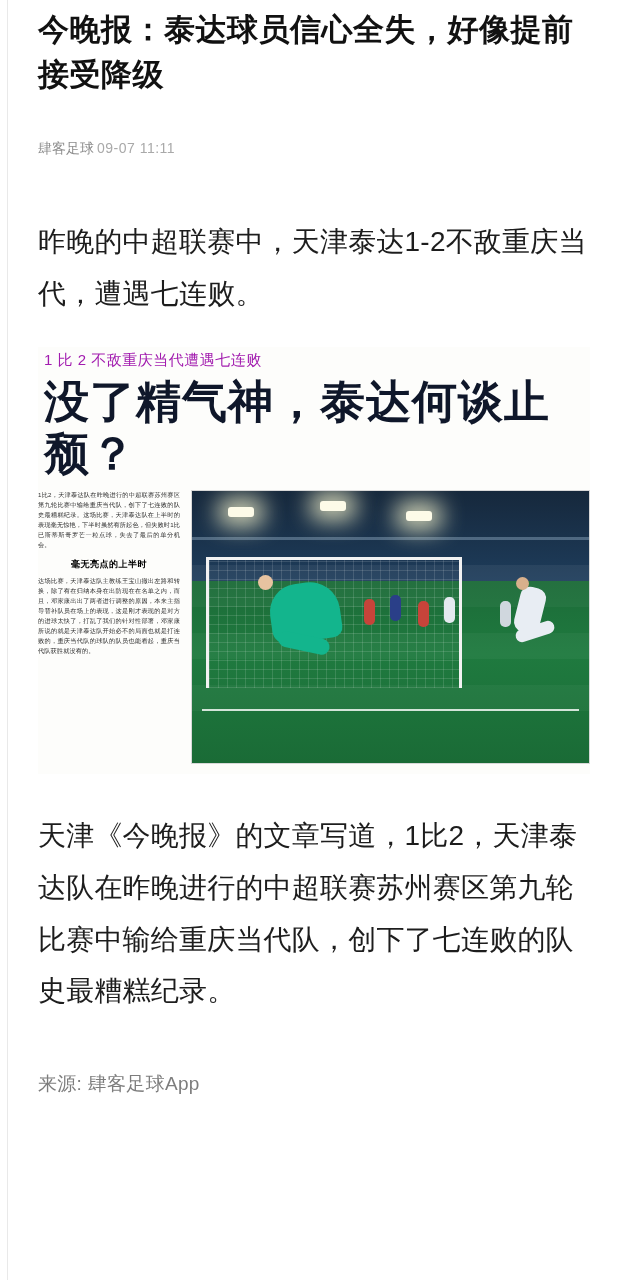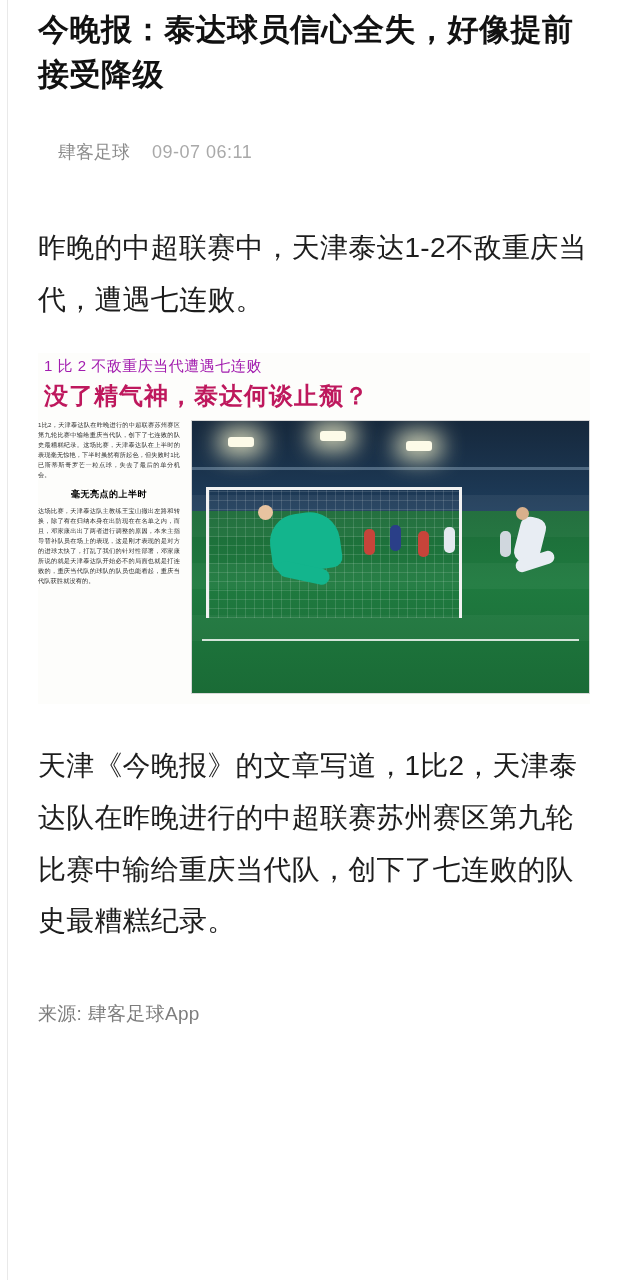--- a/index.html
+++ b/index.html
@@ -35,26 +35,25 @@
     font-size: 31px;
     line-height: 1.45;
     font-weight: bold;
     letter-spacing: 0.5px;
     color: #111111;
     padding-top: 8px;
     margin: 0;
   }
   .meta {
     margin-top: 42px;
-    font-size: 18px;
+    font-size: 14px;
     color: #8c8c8c;
     display: flex;
     align-items: baseline;
-    gap: 22px;
-    margin-left: 20px;
+    gap: 3px;
   }
   .meta .source {
     color: #8c8c8c;
     font-weight: normal;
   }
   .meta .time {
     color: #a9a9a9;
     letter-spacing: 0.5px;
   }
   .body-para {
@@ -77,23 +76,23 @@
     position: relative;
     overflow: hidden;
   }
   .np-kicker {
     font-size: 15px;
     color: #a21caf;
     letter-spacing: 0.5px;
     padding: 4px 2px 2px 6px;
   }
   .np-title {
-    font-size: 24px;
+    font-size: 45px;
     font-weight: bold;
-    color: #be185d;
+    color: #0f172a;
     letter-spacing: 1px;
     padding: 4px 2px 10px 6px;
     line-height: 1.15;
   }
   .np-content {
     display: flex;
     gap: 11px;
     align-items: flex-start;
     padding-bottom: 10px;
   }
@@ -263,21 +262,21 @@
 </head>
 <body>
 
 <div class="page">
   <div class="left-rule"></div>
 
   <h1 class="headline">今晚报：泰达球员信心全失，好像提前接受降级</h1>
 
   <div class="meta">
     <span class="source">肆客足球</span>
-    <span class="time">09-07 06:11</span>
+    <span class="time">09-07 11:11</span>
   </div>
 
   <p class="body-para para-first">昨晚的中超联赛中，天津泰达1-2不敌重庆当代，遭遇七连败。</p>
 
   <div class="newspaper">
     <div class="np-kicker">1 比 2 不敌重庆当代遭遇七连败</div>
     <div class="np-title">没了精气神，泰达何谈止颓？</div>
     <div class="np-content">
       <div class="np-col">
         <div>1比2，天津泰达队在昨晚进行的中超联赛苏州赛区第九轮比赛中输给重庆当代队，创下了七连败的队史最糟糕纪录。这场比赛，天津泰达队在上半时的表现毫无惊艳，下半时虽然有所起色，但失败时1比已斯蒂斯哥罗芒一粒点球，失去了最后的单分机会。</div>

